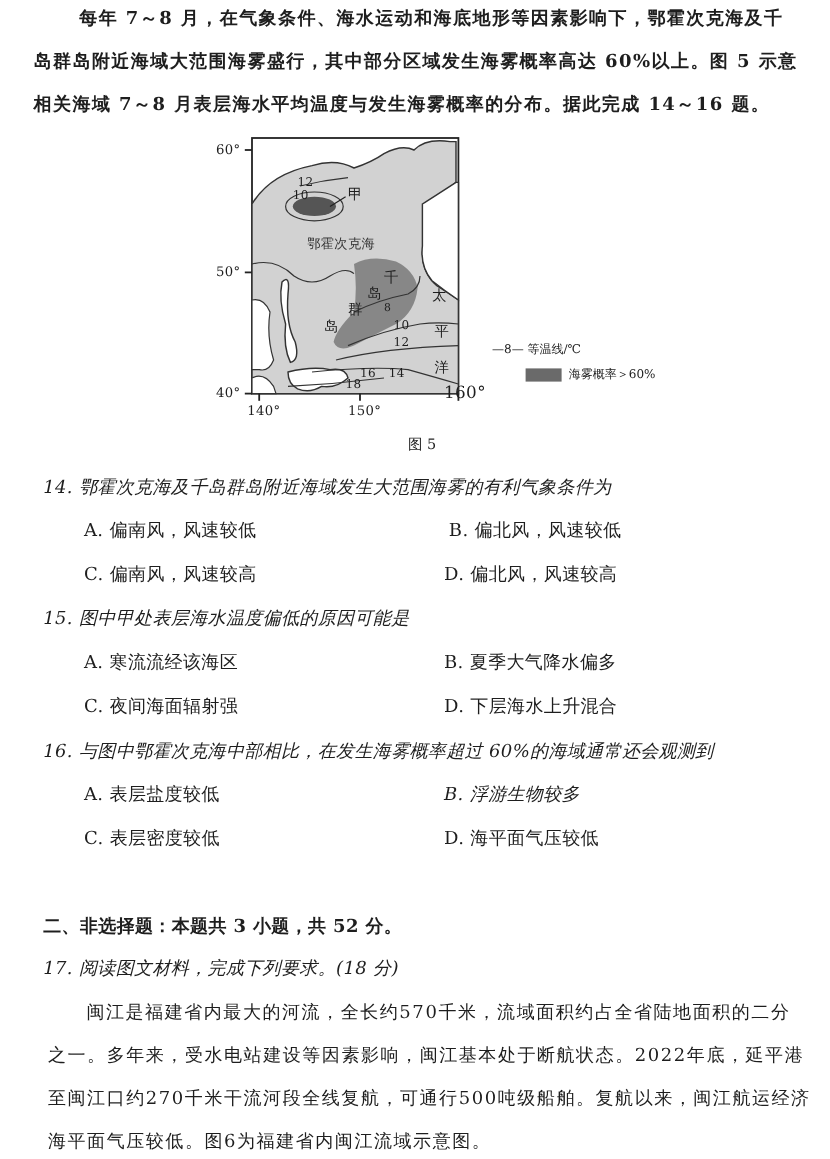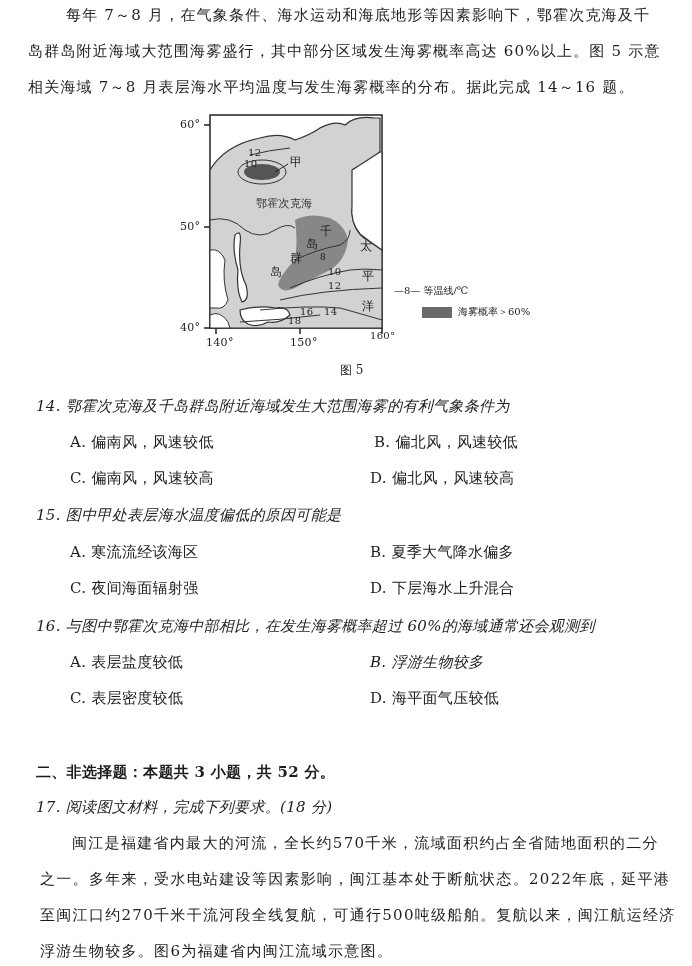--- a/index.html
+++ b/index.html
@@ -1,25 +1,25 @@
 <!DOCTYPE html>
 <html><head>
 <meta charset="utf-8">
 <style>
   * { margin: 0; padding: 0; box-sizing: border-box; }
   html, body { width: 692px; height: 966px; background: #ffffff; overflow: hidden; }
   body { position: relative; font-family: "DejaVu Serif", "Liberation Serif", serif; color: #1e1e1e; }
   .line { position: absolute; white-space: nowrap; font-size: 15.5px; letter-spacing: 0.3px; }
   .bold { font-weight: bold; }
-  .intro { font-size: 15px; font-weight: normal; letter-spacing: 1.2px; }
+  .intro { font-size: 15px; font-weight: bold; letter-spacing: 1.2px; }
   .q { font-size: 15px; font-style: italic; }
   .opt { font-size: 15px; }
   .para { font-size: 15px; letter-spacing: 1.3px; }
   #map { position: absolute; left: 180px; top: 110px; }
-  .legend { position: absolute; font-size: 10px; white-space: nowrap; }
+  .legend { position: absolute; font-size: 10px; white-space: nowrap; margin-left: 16px; }
   .legend-swatch { display: inline-block; width: 30px; height: 11px; background: #6a6a6a; vertical-align: middle; margin-right: 6px; }
   .fig-caption { position: absolute; left: 340px; top: 362px; font-size: 12px; }
 </style>
 </head>
 <body>
 
 <div class="line intro" style="left:66px; top:6px;">每年 7～8 月，在气象条件、海水运动和海底地形等因素影响下，鄂霍次克海及千</div>
 <div class="line intro" style="left:28px; top:42px;">岛群岛附近海域大范围海雾盛行，其中部分区域发生海雾概率高达 60%以上。图 5 示意</div>
 <div class="line intro" style="left:28px; top:78px;">相关海域 7～8 月表层海水平均温度与发生海雾概率的分布。据此完成 14～16 题。</div>
 
@@ -63,21 +63,21 @@
     <line x1="202" y1="218" x2="202" y2="224" stroke="#222" stroke-width="1.5"></line>
   </svg>
 
   
   <div class="line" style="left:0px; top:8px; font-size:11px;">60°</div>
   <div class="line" style="left:0px; top:110px; font-size:11px;">50°</div>
   <div class="line" style="left:0px; top:211px; font-size:11px;">40°</div>
   
   <div class="line" style="left:26px; top:226px; font-size:11px;">140°</div>
   <div class="line" style="left:110px; top:226px; font-size:11px;">150°</div>
-  <div class="line" style="left:190px; top:220px; font-size:10px;">160°</div>
+  <div class="line" style="left:190px; top:210px; font-size:14px;">160°</div>
 
   
   <div class="line" style="left:110px; top:44px; font-size:12px;">甲</div>
   <div class="line" style="left:76px; top:86px; font-size:11px; color:#333;">鄂霍次克海</div>
   <div class="line" style="left:140px; top:113px; font-size:12px;">千</div>
   <div class="line" style="left:126px; top:126px; font-size:12px;">岛</div>
   <div class="line" style="left:110px; top:140px; font-size:12px;">群</div>
   <div class="line" style="left:90px; top:154px; font-size:12px;">岛</div>
   <div class="line" style="left:180px; top:128px; font-size:12px;">太</div>
   <div class="line" style="left:182px; top:158px; font-size:12px;">平</div>
@@ -127,13 +127,13 @@
 <div class="line opt" style="left:370px; top:653px;font-style:italic;"><span>B.</span> <span>浮游生物较多</span></div>
 <div class="line opt" style="left:70px; top:689px;"><span>C.</span> <span>表层密度较低</span></div>
 <div class="line opt" style="left:370px; top:689px;"><span>D.</span> <span>海平面气压较低</span></div>
 
 <div class="line bold" style="left:36px; top:763px; font-size:15px;">二、非选择题：本题共 3 小题，共 52 分。</div>
 <div class="line q" style="left:36px; top:798px;">17. 阅读图文材料，完成下列要求。(18 分)</div>
 
 <div class="line para" style="left:72px; top:834px;">闽江是福建省内最大的河流，全长约570千米，流域面积约占全省陆地面积的二分</div>
 <div class="line para" style="left:40px; top:870px;">之一。多年来，受水电站建设等因素影响，闽江基本处于断航状态。2022年底，延平港</div>
 <div class="line para" style="left:40px; top:906px;">至闽江口约270千米干流河段全线复航，可通行500吨级船舶。复航以来，闽江航运经济</div>
-<div class="line para" style="left:40px; top:942px;">浮游生物较多。图6为福建省内闽江流域示意图。</div>
+<div class="line para" style="left:40px; top:942px;">海平面气压较低。图6为福建省内闽江流域示意图。</div>
 
 </body></html>

